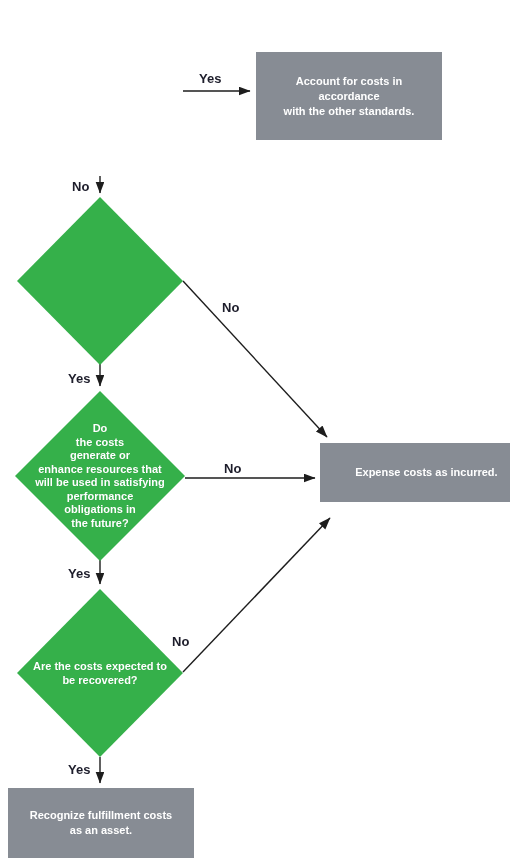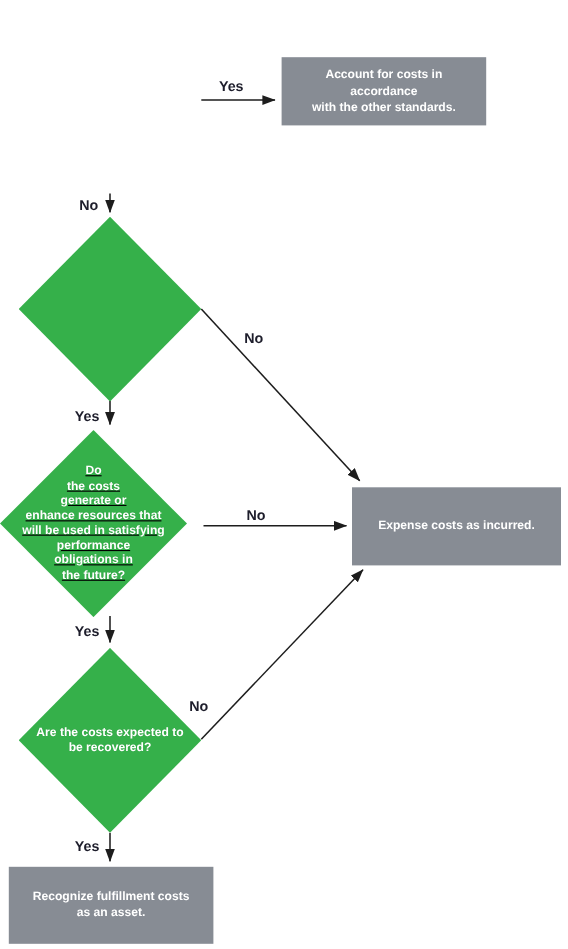--- a/index.html
+++ b/index.html
@@ -103,42 +103,42 @@
     <line x1="185" y1="478" x2="315" y2="478" stroke="#1d1d1d" stroke-width="1.4" marker-end="url(#arrowhead)"></line>
 
     <line x1="100" y1="560" x2="100" y2="584" stroke="#1d1d1d" stroke-width="1.4" marker-end="url(#arrowhead)"></line>
 
     <line x1="183" y1="672" x2="330" y2="518" stroke="#1d1d1d" stroke-width="1.4" marker-end="url(#arrowhead)"></line>
 
     <line x1="100" y1="757" x2="100" y2="783" stroke="#1d1d1d" stroke-width="1.4" marker-end="url(#arrowhead)"></line>
   </svg>
 
 
-  <div class="node terminal" style="left:256px; top:52px; width:186px; height:62px;">
+  <div class="node terminal" style="left:256px; top:52px; width:186px; height:88px;">
     <div class="node-text">Account for costs in accordance
 with the other standards.</div>
   </div>
 
   <div class="node decision" style="left:17px; top:197px; width:166px; height:168px;">
     <div class="diamond-shape"></div>
   </div>
 
-  <div class="node decision" style="left:0; top:391px; width:170px; height:170px;text-decoration:underline;">
+  <div class="node decision" style="left:15px; top:391px; width:170px; height:170px;">
     <div class="diamond-shape"></div>
     <div class="node-text" style="width:96%; line-height:13.5px;">Do
 the costs
 generate or
 enhance resources that
 will be used in satisfying
 performance
 obligations in
 the future?</div>
   </div>
 
-  <div class="node terminal" style="left:320px; top:443px; width:190px; height:71px;">
+  <div class="node terminal" style="left:320px; top:443px; width:190px; height:59px;justify-content:flex-end;">
     <div class="node-text">Expense costs as incurred.</div>
   </div>
 
   <div class="node decision" style="left:17px; top:589px; width:166px; height:168px;">
     <div class="diamond-shape"></div>
     <div class="node-text" style="width:88%;">Are the costs expected to
 be recovered?</div>
   </div>
 
   <div class="node terminal" style="left:8px; top:788px; width:186px; height:70px;justify-content:center;">

